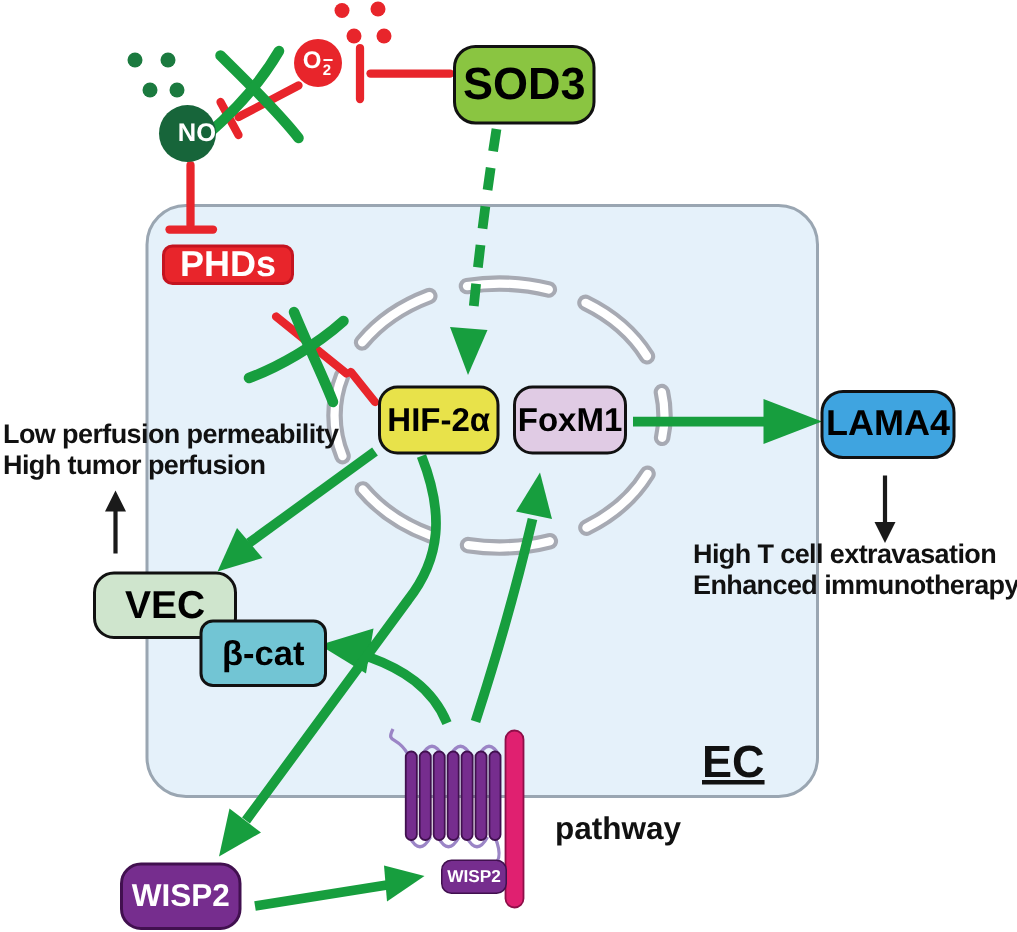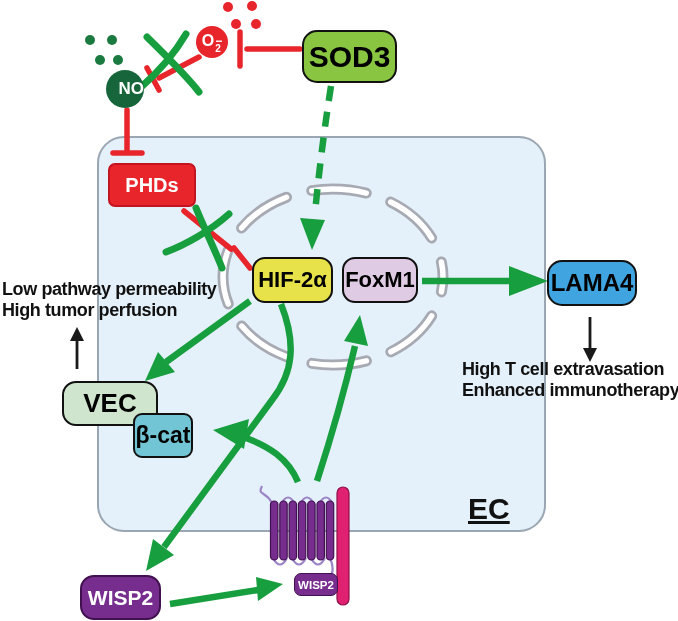--- a/index.html
+++ b/index.html
@@ -151,50 +151,51 @@
   <div class="node circle" style="left:196px;top:26px;width:32px;height:32px;background:#e8252b;font-size:16px;">
     <span><span>O</span><span class="supstack">
           <span class="minus">−</span>
           <span class="two">2</span>
         </span></span>
   </div>
 
   <div class="node rbox" style="left:302px;top:30px;width:95px;height:53px;background:#8ac541;border-radius:15px;font-size:30px;">
     <span>SOD3</span>
   </div>
-  <div class="node" style="left:108px;top:163px;width:88px;height:44px;background:#e8252b;border:2px solid #c41420;border-radius:7px;font-size:20px;color:#fff;">
+  <div class="node" style="left:108px;top:163px;width:88px;height:27px;background:#e8252b;border:2px solid #c41420;border-radius:7px;font-size:24px;color:#fff;">
     <span>PHDs</span>
   </div>
   <div class="node rbox" style="left:252px;top:257px;width:81px;height:46px;background:#e8e24a;border-radius:13px;font-size:22px;">
     <span>HIF-2α</span>
   </div>
   <div class="node rbox" style="left:342px;top:257px;width:76px;height:46px;background:#e0cbe4;border-radius:13px;font-size:22px;">
     <span>FoxM1</span>
   </div>
   <div class="node rbox" style="left:547px;top:260px;width:90px;height:46px;background:#3fa4e0;border-radius:15px;font-size:24px;">
     <span>LAMA4</span>
   </div>
   <div class="node rbox" style="left:62px;top:381px;width:96px;height:45px;background:#cfe5cd;border-radius:14px;font-size:26px;">
     <span>VEC</span>
   </div>
-  <div class="node rbox" style="left:133px;top:413px;width:60px;height:45px;background:#72c5d4;border-radius:9px;font-size:23px;">
+  <div class="node rbox" style="left:133px;top:413px;width:85px;height:45px;background:#72c5d4;border-radius:9px;font-size:23px;">
     <span>β-cat</span>
   </div>
   <div class="node" style="left:80px;top:575px;width:81px;height:45px;background:#762d8e;border:2px solid #41104f;border-radius:14px;font-size:21px;color:#fff;">
     <span>WISP2</span>
   </div>
   <div class="node" style="left:294px;top:573px;width:44px;height:23px;background:#762d8e;border:1.5px solid #41104f;border-radius:7px;font-size:11.5px;color:#fff;z-index:5;">
     <span>WISP2</span>
   </div>
 
   <div class="txt" style="left:2px;top:279px;font-size:18px;letter-spacing:-0.4px;">
-    <div>Low pathway permeability</div>
+    <div>Low perfusion permeability</div>
     <div>High tumor perfusion</div>
   </div>
   <div class="txt" style="left:462px;top:359px;font-size:18px;letter-spacing:-0.4px;">
     <div>High T cell extravasation</div>
     <div>Enhanced immunotherapy</div>
   </div>
   <div class="txt" style="left:352px;top:540px;width:120px;text-align:center;font-size:21px;line-height:1.25;">
+    <div>pathway</div>
   </div>
   <div class="txt" style="left:468px;top:492px;font-size:30px;text-decoration:underline;">EC</div>
 
 </div>
 
 </body></html>

